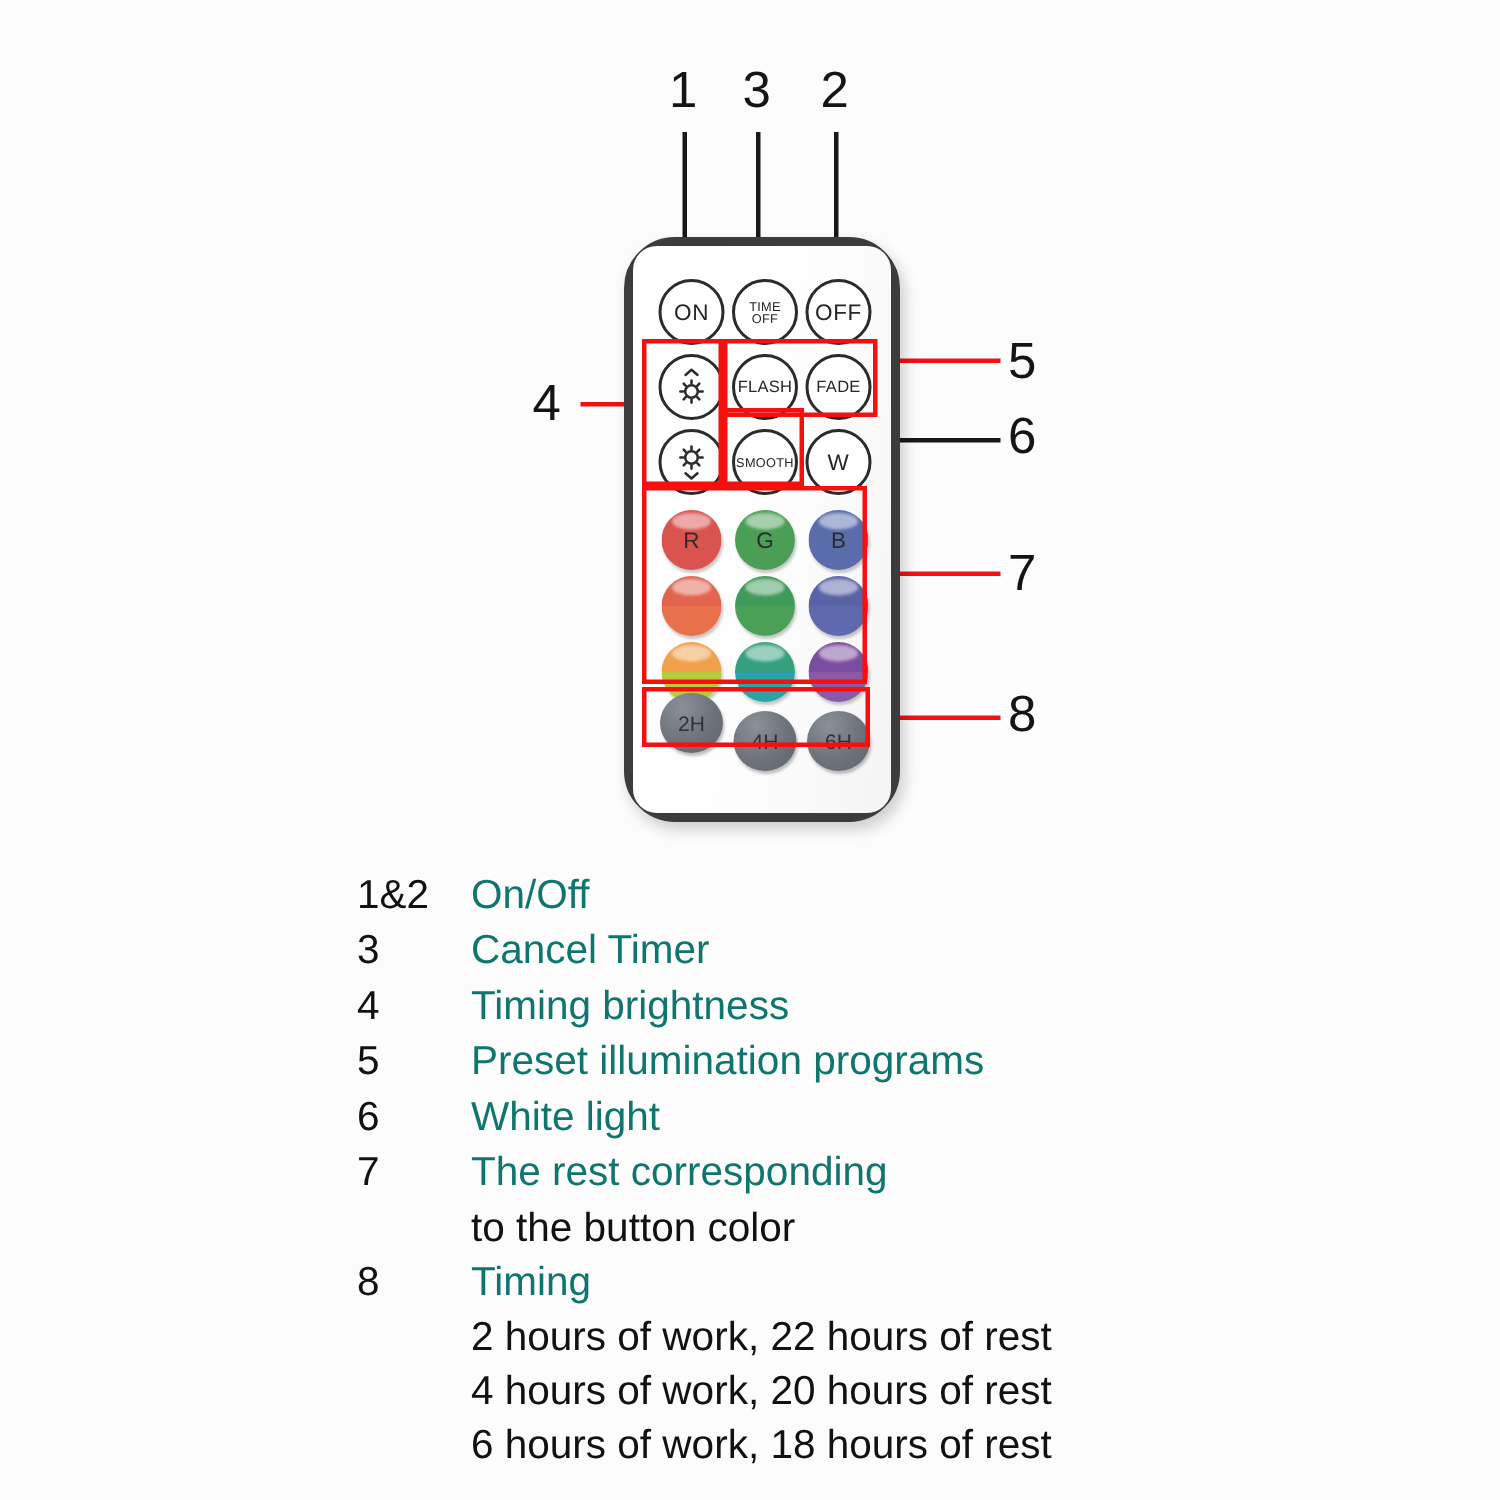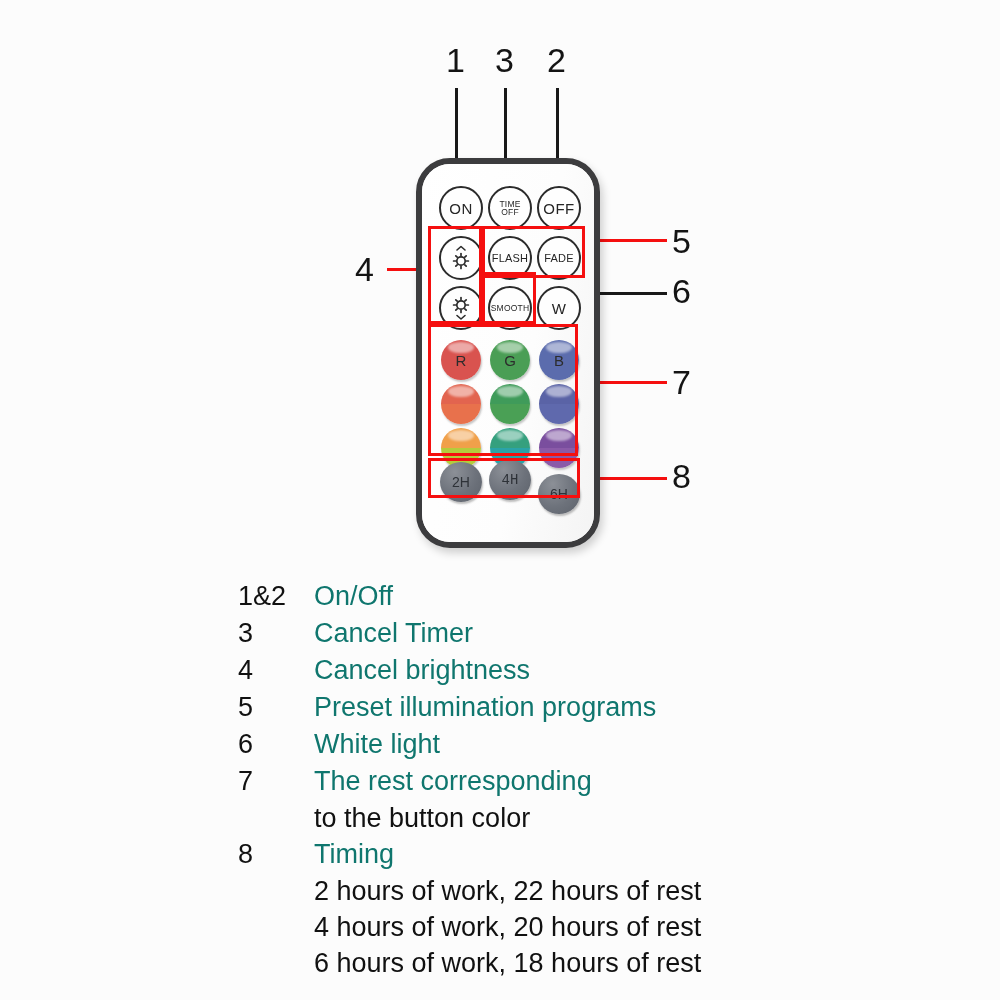--- a/index.html
+++ b/index.html
@@ -55,21 +55,21 @@
     width: 184px;
     height: 390px;
     background: #ffffff;
     border: 6px solid #3c3c3e;
     border-radius: 34px;
     box-shadow: 3px 5px 9px rgba(0,0,0,0.18);
   }
   #remote-face {
     position: absolute;
     inset: 0;
-    border-radius: 28px;
+    border-radius: 16px;
     background: linear-gradient(100deg,#ffffff 0%,#fdfdfd 60%,#f4f4f4 100%);
     overflow: hidden;
   }
 
   
   .btn-circle {
     position: absolute;
     border-radius: 50%;
     border: 2px solid #2b2b2b;
     background: #fefefe;
@@ -301,21 +301,21 @@
         <div class="half bot" style="background:#2aa3a8"></div>
         <div class="gloss"></div>
       </div>
       <div class="dot" style="left:117px;top:264px;">
         <div class="half top" style="background:#7a4e9e"></div>
         <div class="half bot" style="background:#8a5aa8"></div>
         <div class="gloss"></div>
       </div>
 
       <div class="timer-btn" style="left:18px;top:298px;">2H</div>
-      <div class="timer-btn" style="left:67px;top:296px;font-family:Liberation Mono, monospace;">4H</div>
+      <div class="timer-btn" style="left:67px;top:310px;">4H</div>
       <div class="timer-btn" style="left:116px;top:310px;">6H</div>
 
     </div>
   </div>
 
   <div class="redbox" style="left:428px;top:226px;width:54px;height:98px;"></div>
 
   <div class="redbox" style="left:482px;top:226px;width:103px;height:52px;"></div>
   <div class="redbox" style="left:482px;top:272px;width:54px;height:52px;"></div>
 
@@ -330,21 +330,21 @@
       <div class="legend-text">On/Off</div>
     </div>
 
     <div class="legend-row">
       <div class="legend-num">3</div>
       <div class="legend-text">Cancel Timer</div>
     </div>
 
     <div class="legend-row">
       <div class="legend-num">4</div>
-      <div class="legend-text">Cancel brightness</div>
+      <div class="legend-text">Timing brightness</div>
     </div>
 
     <div class="legend-row">
       <div class="legend-num">5</div>
       <div class="legend-text">Preset illumination programs</div>
     </div>
 
     <div class="legend-row">
       <div class="legend-num">6</div>
       <div class="legend-text">White light</div>

